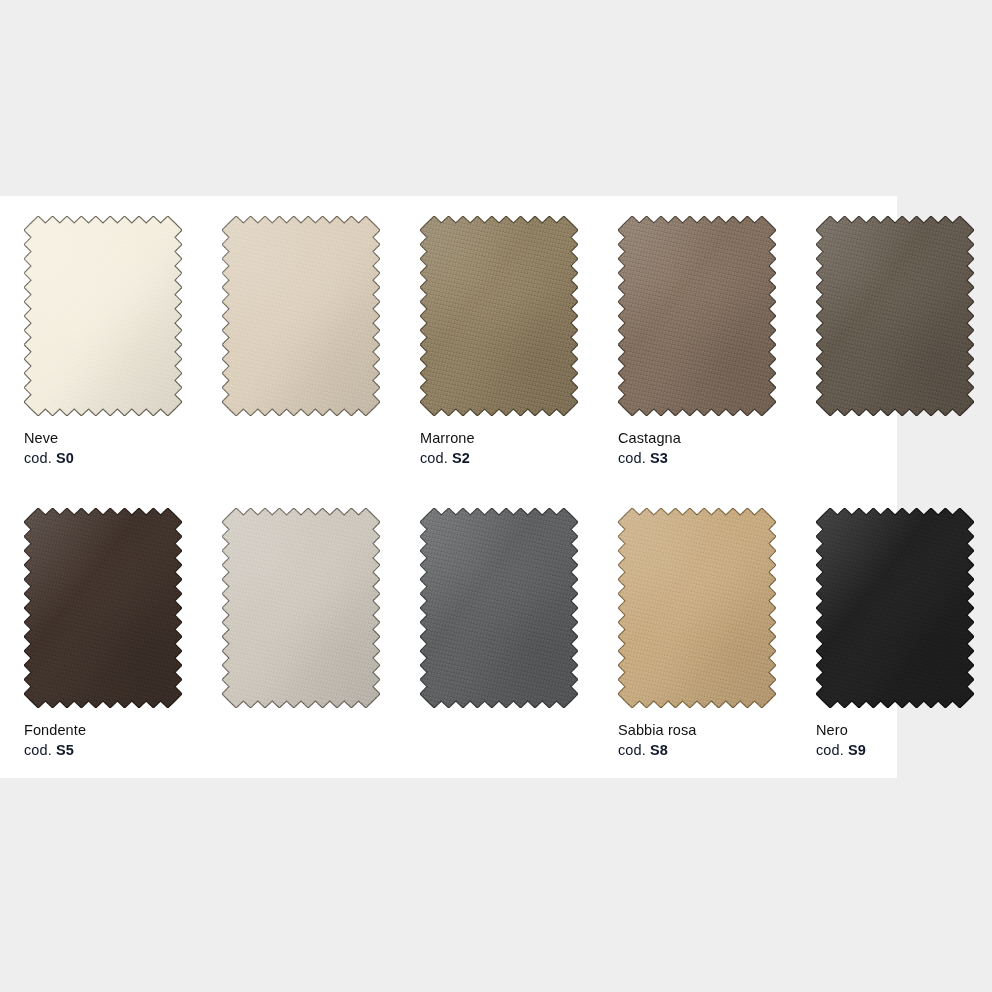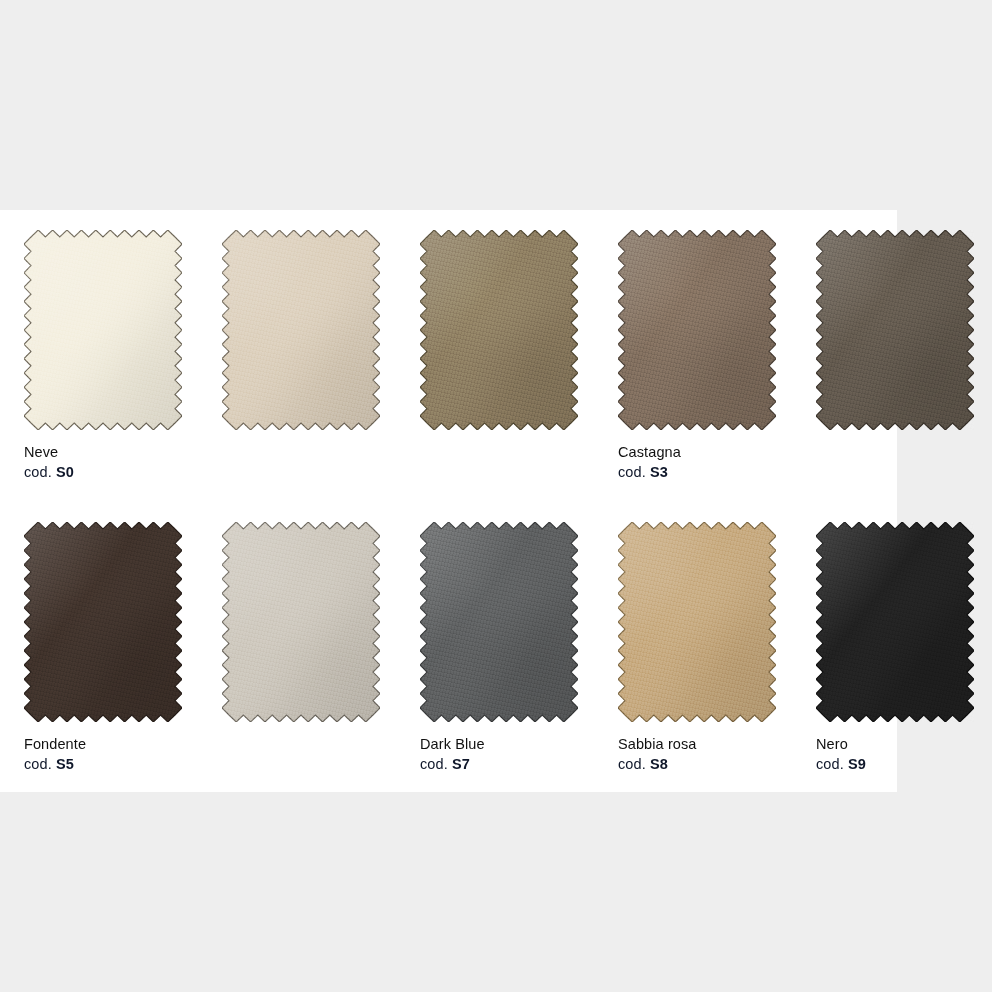--- a/index.html
+++ b/index.html
@@ -19,21 +19,21 @@
     position: relative;
     width: 992px;
     height: 992px;
     background: #eeeeee;
   }
 
   
   #sheet {
     position: absolute;
     left: 0;
-    top: 210px;
+    top: 196px;
     width: 897px;
     height: 582px;
     background: #ffffff;
   }
 
   #swatch-grid {
     position: absolute;
     left: 24px;
     top: 20px;
     width: 944px;
@@ -161,20 +161,24 @@
                   <stop offset="38%" stop-color="rgba(255,255,255,0.00)"></stop>
                   <stop offset="68%" stop-color="rgba(0,0,0,0.05)"></stop>
                   <stop offset="100%" stop-color="rgba(0,0,0,0.12)"></stop>
                 </linearGradient>
               </defs>
               <path d="M 7.00 7.00 L 14.20 0.00 L 21.40 7.00 L 28.60 0.00 L 35.80 7.00 L 43.00 0.00 L 50.20 7.00 L 57.40 0.00 L 64.60 7.00 L 71.80 0.00 L 79.00 7.00 L 86.20 0.00 L 93.40 7.00 L 100.60 0.00 L 107.80 7.00 L 115.00 0.00 L 122.20 7.00 L 129.40 0.00 L 136.60 7.00 L 143.80 0.00 L 151.00 7.00 L 151.00 7.00 L 158.00 14.15 L 151.00 21.31 L 158.00 28.46 L 151.00 35.62 L 158.00 42.77 L 151.00 49.92 L 158.00 57.08 L 151.00 64.23 L 158.00 71.38 L 151.00 78.54 L 158.00 85.69 L 151.00 92.85 L 158.00 100.00 L 151.00 107.15 L 158.00 114.31 L 151.00 121.46 L 158.00 128.62 L 151.00 135.77 L 158.00 142.92 L 151.00 150.08 L 158.00 157.23 L 151.00 164.38 L 158.00 171.54 L 151.00 178.69 L 158.00 185.85 L 151.00 193.00 L 151.00 193.00 L 143.80 200.00 L 136.60 193.00 L 129.40 200.00 L 122.20 193.00 L 115.00 200.00 L 107.80 193.00 L 100.60 200.00 L 93.40 193.00 L 86.20 200.00 L 79.00 193.00 L 71.80 200.00 L 64.60 193.00 L 57.40 200.00 L 50.20 193.00 L 43.00 200.00 L 35.80 193.00 L 28.60 200.00 L 21.40 193.00 L 14.20 200.00 L 7.00 193.00 L 7.00 193.00 L 0.00 185.85 L 7.00 178.69 L 0.00 171.54 L 7.00 164.38 L 0.00 157.23 L 7.00 150.08 L 0.00 142.92 L 7.00 135.77 L 0.00 128.62 L 7.00 121.46 L 0.00 114.31 L 7.00 107.15 L 0.00 100.00 L 7.00 92.85 L 0.00 85.69 L 7.00 78.54 L 0.00 71.38 L 7.00 64.23 L 0.00 57.08 L 7.00 49.92 L 0.00 42.77 L 7.00 35.62 L 0.00 28.46 L 7.00 21.31 L 0.00 14.15 L 7.00 7.00 Z" fill="#8a7a5e" stroke="#4e452f" stroke-width="1.1" stroke-linejoin="miter"></path>
               <path d="M 7.00 7.00 L 14.20 0.00 L 21.40 7.00 L 28.60 0.00 L 35.80 7.00 L 43.00 0.00 L 50.20 7.00 L 57.40 0.00 L 64.60 7.00 L 71.80 0.00 L 79.00 7.00 L 86.20 0.00 L 93.40 7.00 L 100.60 0.00 L 107.80 7.00 L 115.00 0.00 L 122.20 7.00 L 129.40 0.00 L 136.60 7.00 L 143.80 0.00 L 151.00 7.00 L 151.00 7.00 L 158.00 14.15 L 151.00 21.31 L 158.00 28.46 L 151.00 35.62 L 158.00 42.77 L 151.00 49.92 L 158.00 57.08 L 151.00 64.23 L 158.00 71.38 L 151.00 78.54 L 158.00 85.69 L 151.00 92.85 L 158.00 100.00 L 151.00 107.15 L 158.00 114.31 L 151.00 121.46 L 158.00 128.62 L 151.00 135.77 L 158.00 142.92 L 151.00 150.08 L 158.00 157.23 L 151.00 164.38 L 158.00 171.54 L 151.00 178.69 L 158.00 185.85 L 151.00 193.00 L 151.00 193.00 L 143.80 200.00 L 136.60 193.00 L 129.40 200.00 L 122.20 193.00 L 115.00 200.00 L 107.80 193.00 L 100.60 200.00 L 93.40 193.00 L 86.20 200.00 L 79.00 193.00 L 71.80 200.00 L 64.60 193.00 L 57.40 200.00 L 50.20 193.00 L 43.00 200.00 L 35.80 193.00 L 28.60 200.00 L 21.40 193.00 L 14.20 200.00 L 7.00 193.00 L 7.00 193.00 L 0.00 185.85 L 7.00 178.69 L 0.00 171.54 L 7.00 164.38 L 0.00 157.23 L 7.00 150.08 L 0.00 142.92 L 7.00 135.77 L 0.00 128.62 L 7.00 121.46 L 0.00 114.31 L 7.00 107.15 L 0.00 100.00 L 7.00 92.85 L 0.00 85.69 L 7.00 78.54 L 0.00 71.38 L 7.00 64.23 L 0.00 57.08 L 7.00 49.92 L 0.00 42.77 L 7.00 35.62 L 0.00 28.46 L 7.00 21.31 L 0.00 14.15 L 7.00 7.00 Z" fill="url(#g2)" stroke="none"></path>
             </svg>
             <div class="swatch-texture"></div>
           </div>
+          <div class="swatch-caption">
+            <div class="swatch-name">Marrone</div>
+            <div class="swatch-code"><span class="code-prefix">cod.</span> <span class="code-value">S2</span></div>
+          </div>
         </div>
         <div class="swatch-card">
           <div class="swatch-figure">
             <svg class="swatch-svg" viewBox="0 0 158 200">
               <defs>
                 <linearGradient id="g3" x1="0" y1="0" x2="1" y2="1">
                   <stop offset="0%" stop-color="rgba(255,255,255,0.16)"></stop>
                   <stop offset="38%" stop-color="rgba(255,255,255,0.00)"></stop>
                   <stop offset="68%" stop-color="rgba(0,0,0,0.05)"></stop>
                   <stop offset="100%" stop-color="rgba(0,0,0,0.12)"></stop>
@@ -254,24 +258,20 @@
                   <stop offset="38%" stop-color="rgba(255,255,255,0.00)"></stop>
                   <stop offset="68%" stop-color="rgba(0,0,0,0.05)"></stop>
                   <stop offset="100%" stop-color="rgba(0,0,0,0.12)"></stop>
                 </linearGradient>
               </defs>
               <path d="M 7.00 7.00 L 14.20 0.00 L 21.40 7.00 L 28.60 0.00 L 35.80 7.00 L 43.00 0.00 L 50.20 7.00 L 57.40 0.00 L 64.60 7.00 L 71.80 0.00 L 79.00 7.00 L 86.20 0.00 L 93.40 7.00 L 100.60 0.00 L 107.80 7.00 L 115.00 0.00 L 122.20 7.00 L 129.40 0.00 L 136.60 7.00 L 143.80 0.00 L 151.00 7.00 L 151.00 7.00 L 158.00 14.15 L 151.00 21.31 L 158.00 28.46 L 151.00 35.62 L 158.00 42.77 L 151.00 49.92 L 158.00 57.08 L 151.00 64.23 L 158.00 71.38 L 151.00 78.54 L 158.00 85.69 L 151.00 92.85 L 158.00 100.00 L 151.00 107.15 L 158.00 114.31 L 151.00 121.46 L 158.00 128.62 L 151.00 135.77 L 158.00 142.92 L 151.00 150.08 L 158.00 157.23 L 151.00 164.38 L 158.00 171.54 L 151.00 178.69 L 158.00 185.85 L 151.00 193.00 L 151.00 193.00 L 143.80 200.00 L 136.60 193.00 L 129.40 200.00 L 122.20 193.00 L 115.00 200.00 L 107.80 193.00 L 100.60 200.00 L 93.40 193.00 L 86.20 200.00 L 79.00 193.00 L 71.80 200.00 L 64.60 193.00 L 57.40 200.00 L 50.20 193.00 L 43.00 200.00 L 35.80 193.00 L 28.60 200.00 L 21.40 193.00 L 14.20 200.00 L 7.00 193.00 L 7.00 193.00 L 0.00 185.85 L 7.00 178.69 L 0.00 171.54 L 7.00 164.38 L 0.00 157.23 L 7.00 150.08 L 0.00 142.92 L 7.00 135.77 L 0.00 128.62 L 7.00 121.46 L 0.00 114.31 L 7.00 107.15 L 0.00 100.00 L 7.00 92.85 L 0.00 85.69 L 7.00 78.54 L 0.00 71.38 L 7.00 64.23 L 0.00 57.08 L 7.00 49.92 L 0.00 42.77 L 7.00 35.62 L 0.00 28.46 L 7.00 21.31 L 0.00 14.15 L 7.00 7.00 Z" fill="#5a5c5d" stroke="#343637" stroke-width="1.1" stroke-linejoin="miter"></path>
               <path d="M 7.00 7.00 L 14.20 0.00 L 21.40 7.00 L 28.60 0.00 L 35.80 7.00 L 43.00 0.00 L 50.20 7.00 L 57.40 0.00 L 64.60 7.00 L 71.80 0.00 L 79.00 7.00 L 86.20 0.00 L 93.40 7.00 L 100.60 0.00 L 107.80 7.00 L 115.00 0.00 L 122.20 7.00 L 129.40 0.00 L 136.60 7.00 L 143.80 0.00 L 151.00 7.00 L 151.00 7.00 L 158.00 14.15 L 151.00 21.31 L 158.00 28.46 L 151.00 35.62 L 158.00 42.77 L 151.00 49.92 L 158.00 57.08 L 151.00 64.23 L 158.00 71.38 L 151.00 78.54 L 158.00 85.69 L 151.00 92.85 L 158.00 100.00 L 151.00 107.15 L 158.00 114.31 L 151.00 121.46 L 158.00 128.62 L 151.00 135.77 L 158.00 142.92 L 151.00 150.08 L 158.00 157.23 L 151.00 164.38 L 158.00 171.54 L 151.00 178.69 L 158.00 185.85 L 151.00 193.00 L 151.00 193.00 L 143.80 200.00 L 136.60 193.00 L 129.40 200.00 L 122.20 193.00 L 115.00 200.00 L 107.80 193.00 L 100.60 200.00 L 93.40 193.00 L 86.20 200.00 L 79.00 193.00 L 71.80 200.00 L 64.60 193.00 L 57.40 200.00 L 50.20 193.00 L 43.00 200.00 L 35.80 193.00 L 28.60 200.00 L 21.40 193.00 L 14.20 200.00 L 7.00 193.00 L 7.00 193.00 L 0.00 185.85 L 7.00 178.69 L 0.00 171.54 L 7.00 164.38 L 0.00 157.23 L 7.00 150.08 L 0.00 142.92 L 7.00 135.77 L 0.00 128.62 L 7.00 121.46 L 0.00 114.31 L 7.00 107.15 L 0.00 100.00 L 7.00 92.85 L 0.00 85.69 L 7.00 78.54 L 0.00 71.38 L 7.00 64.23 L 0.00 57.08 L 7.00 49.92 L 0.00 42.77 L 7.00 35.62 L 0.00 28.46 L 7.00 21.31 L 0.00 14.15 L 7.00 7.00 Z" fill="url(#g7)" stroke="none"></path>
             </svg>
             <div class="swatch-texture"></div>
           </div>
-          <div class="swatch-caption">
-            <div class="swatch-name">Dark Blue</div>
-            <div class="swatch-code"><span class="code-prefix">cod.</span> <span class="code-value">S7</span></div>
-          </div>
         </div>
         <div class="swatch-card">
           <div class="swatch-figure">
             <svg class="swatch-svg" viewBox="0 0 158 200">
               <defs>
                 <linearGradient id="g8" x1="0" y1="0" x2="1" y2="1">
                   <stop offset="0%" stop-color="rgba(255,255,255,0.16)"></stop>
                   <stop offset="38%" stop-color="rgba(255,255,255,0.00)"></stop>
                   <stop offset="68%" stop-color="rgba(0,0,0,0.05)"></stop>
                   <stop offset="100%" stop-color="rgba(0,0,0,0.12)"></stop>

